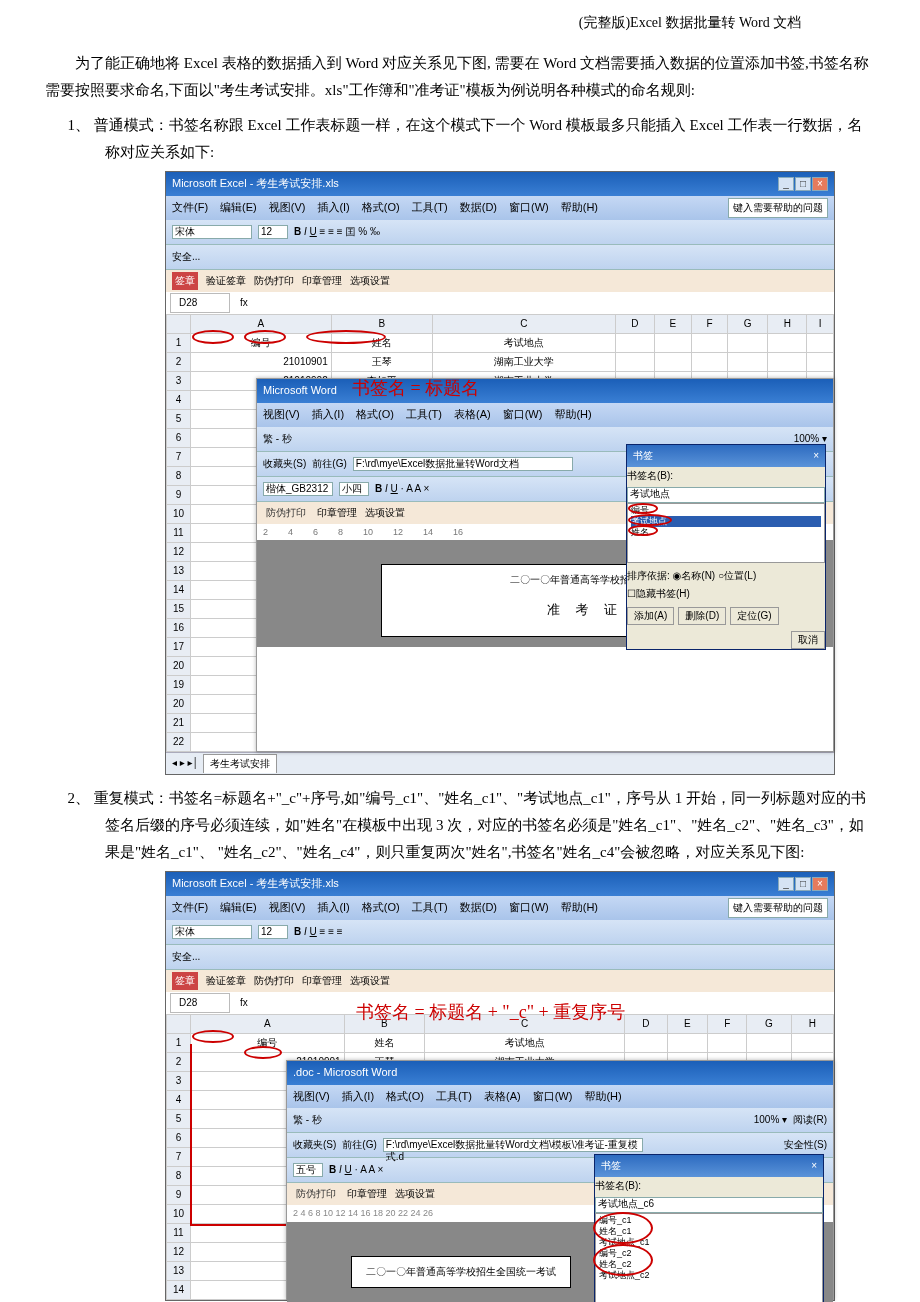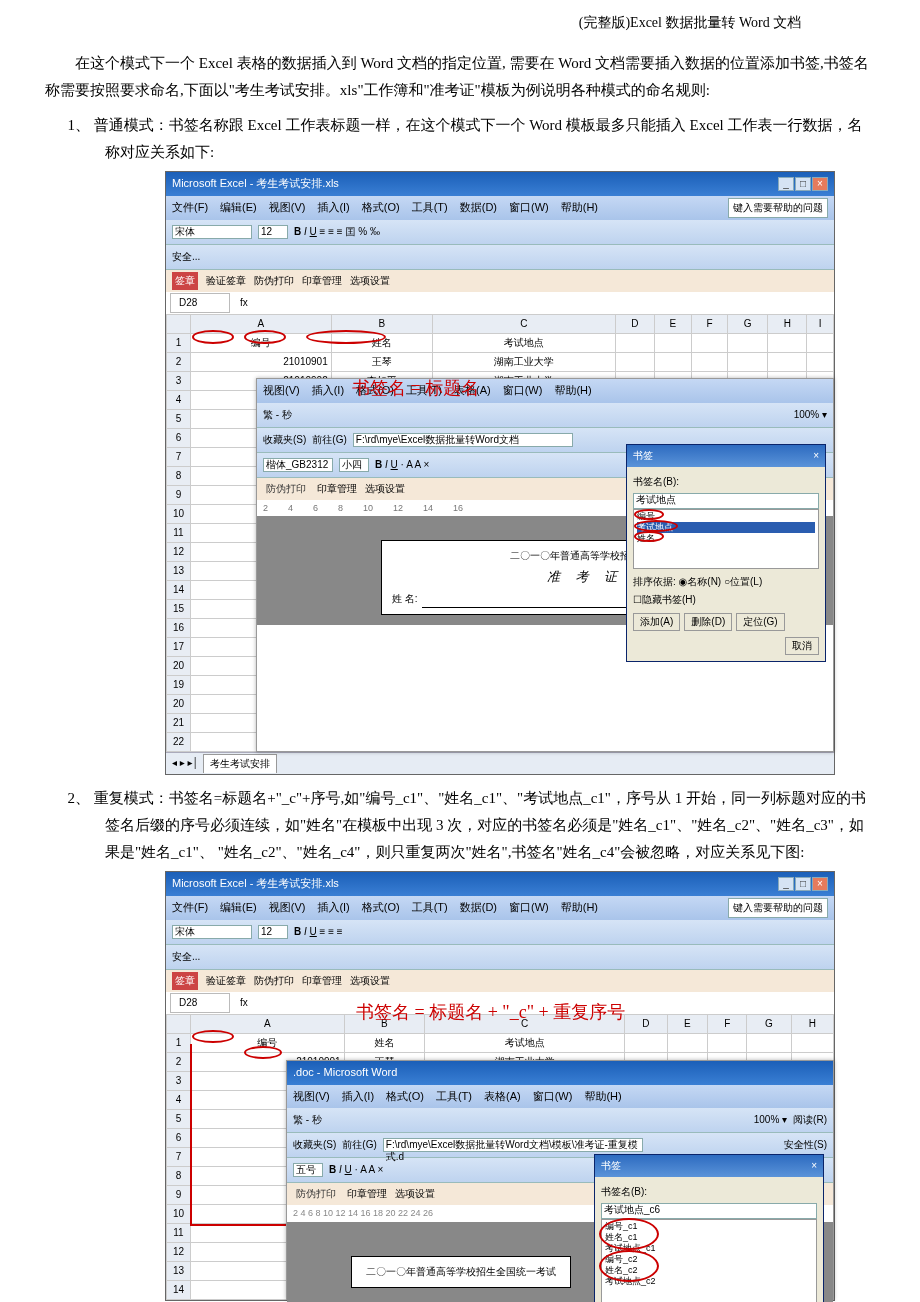--- a/index.html
+++ b/index.html
@@ -21,39 +21,39 @@
   .cellref .ref { border: 1px solid #bbb; padding: 0 8px; min-width: 60px; display: inline-block; }
   table.sheet { border-collapse: collapse; font-size: 10px; background: #fff; width: 100%; }
   table.sheet th, table.sheet td { border: 1px solid #ccc; padding: 0 3px; height: 15px; white-space: nowrap; }
   table.sheet th { background: #e8edf4; font-weight: normal; text-align: center; }
   table.sheet .rh { background: #e8edf4; text-align: center; width: 24px; }
   .red-oval { border: 2px solid #c00; border-radius: 50%; position: absolute; pointer-events: none; }
   .overlay-word { position: absolute; background: #fff; border: 1px solid #999; box-shadow: 0 0 4px rgba(0,0,0,.3); font-size: 10px; }
   .red-label { color: #c00; font-size: 18px; font-weight: normal; position: absolute; font-family: "SimSun", serif; white-space: nowrap; }
   .bookmark-dlg { position: absolute; background: #ece9d8; border: 1px solid #0a246a; width: 200px; font-size: 10px; }
   .bookmark-dlg .bt { background: linear-gradient(#2d6bc0, #5a93d9); color: #fff; padding: 2px 6px; display: flex; justify-content: space-between; }
-  .bookmark-dlg .bd { padding: 6px; }
+  .bookmark-dlg .bd { }
   .bookmark-dlg .list { border: 1px solid #999; background: #fff; min-height: 60px; padding: 1px 3px; font-size: 9px; line-height: 11px; }
   .bookmark-dlg .btns { display: flex; gap: 4px; margin-top: 4px; }
   .bookmark-dlg button { font-size: 10px; padding: 1px 6px; border: 1px solid #999; background: #ece9d8; }
   .doc-preview { border: 1px solid #000; padding: 6px 10px; text-align: center; font-size: 11px; background: #fff; margin: 4px; }
-  .doc-title { font-size: 13px; margin: 0 0; letter-spacing: 6px; font-style: italic; }
+  .doc-title { font-size: 13px; margin: 9px 0; letter-spacing: 6px; }
   .doc-row { text-align: left; font-size: 10px; margin-top: 2px; display: flex; gap: 4px; }
   .doc-row .fill { border-bottom: 1px solid #000; flex: 1; min-width: 60px; }
   .statusbar { background: #e6ecf4; border-top: 1px solid #aab; padding: 1px 6px; font-size: 10px; display: flex; align-items: center; gap: 4px; }
   .sheettab { background: #fff; border: 1px solid #999; border-bottom: none; padding: 0 6px; }
   .red-arrow-line { position: absolute; background: #c00; }
   .help-box { border: 1px solid #8aa; padding: 0 4px; font-size: 10px; background: #fff; }
 </style>
 </head>
 <body>
 
 <div class="page-header">(完整版)Excel 数据批量转 Word 文档</div>
 
-<p class="intro">在这个模式下一个 Excel 表格的数据插入到 Word 文档的指定位置, 需要在 Word 文档需要插入数据的位置添加书签,书签名称需要按照要求命名,下面以"考生考试安排。xls"工作簿和"准考证"模板为例说明各种模式的命名规则:</p>
+<p class="intro">为了能正确地将 Excel 表格的数据插入到 Word 对应关系见下图, 需要在 Word 文档需要插入数据的位置添加书签,书签名称需要按照要求命名,下面以"考生考试安排。xls"工作簿和"准考证"模板为例说明各种模式的命名规则:</p>
 
 <p class="list-item"><span>1、</span> <span>普通模式：书签名称跟 Excel 工作表标题一样，在这个模式下一个 Word 模板最多只能插入 Excel 工作表一行数据，名称对应关系如下:</span></p>
 
 <div class="screenshot">
   <div class="titlebar">
     <span>Microsoft Excel - 考生考试安排.xls</span>
     <span class="titlebar-ctrls">
       <span>_</span><span>□</span><span class="close">×</span>
     </span>
   </div>
@@ -370,20 +370,23 @@
             <td></td>
           </tr>
         </tbody>
     </table>
 
     <div class="red-oval" style="top:16px; left:26px; width:42px; height:14px;"></div>
     <div class="red-oval" style="top:16px; left:78px; width:42px; height:14px;"></div>
     <div class="red-oval" style="top:16px; left:140px; width:80px; height:14px;"></div>
 
     <div class="overlay-word" style="top:64px; left:90px; right:0; bottom:0;">
+      <div class="titlebar">
+          <span>Microsoft Word</span>
+        </div>
       <div class="menubar">
         <span>视图(V)</span>
         <span>插入(I)</span>
         <span>格式(O)</span>
         <span>工具(T)</span>
         <span>表格(A)</span>
         <span>窗口(W)</span>
         <span>帮助(H)</span>
       </div>
       <div class="toolbar">
@@ -412,24 +415,20 @@
           <span>8</span>
           <span>10</span>
           <span>12</span>
           <span>14</span>
           <span>16</span>
       </div>
       <div style="background:#888;padding:20px 40px 6px 120px;">
         <div class="doc-preview">
           <div style="font-size:10px">二〇一〇年普通高等学校招生全国</div>
           <div class="doc-title">准 考 证</div>
-          <div class="doc-row">
-              <span>姓    名:</span>
-              <span class="fill"></span>
-            </div>
         </div>
       </div>
     </div>
 
     <div class="red-label" style="top:58px; left:186px;">书签名 = 标题名</div>
 
     <div class="bookmark-dlg" style="top:130px; right:8px;">
       <div class="bt">
           <span>书签</span>
           <span>×</span>

